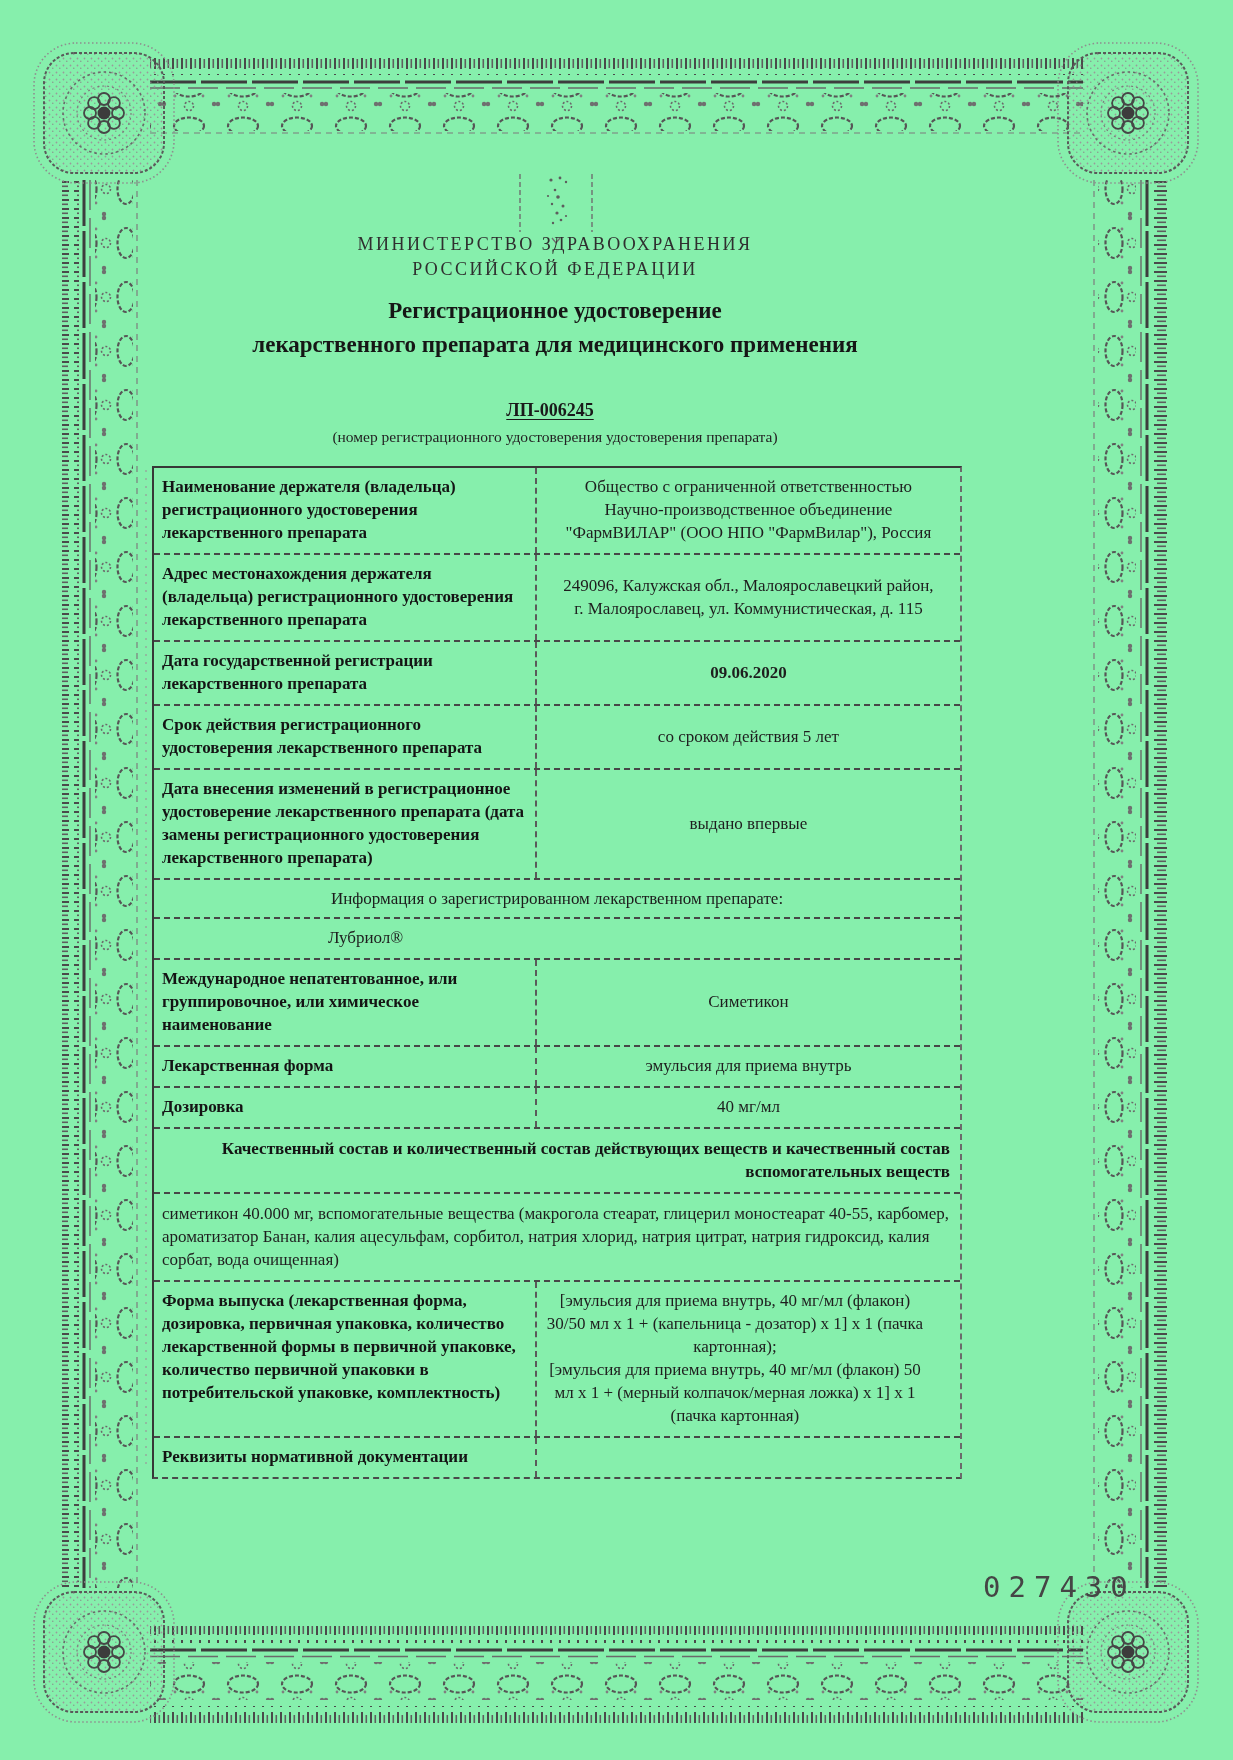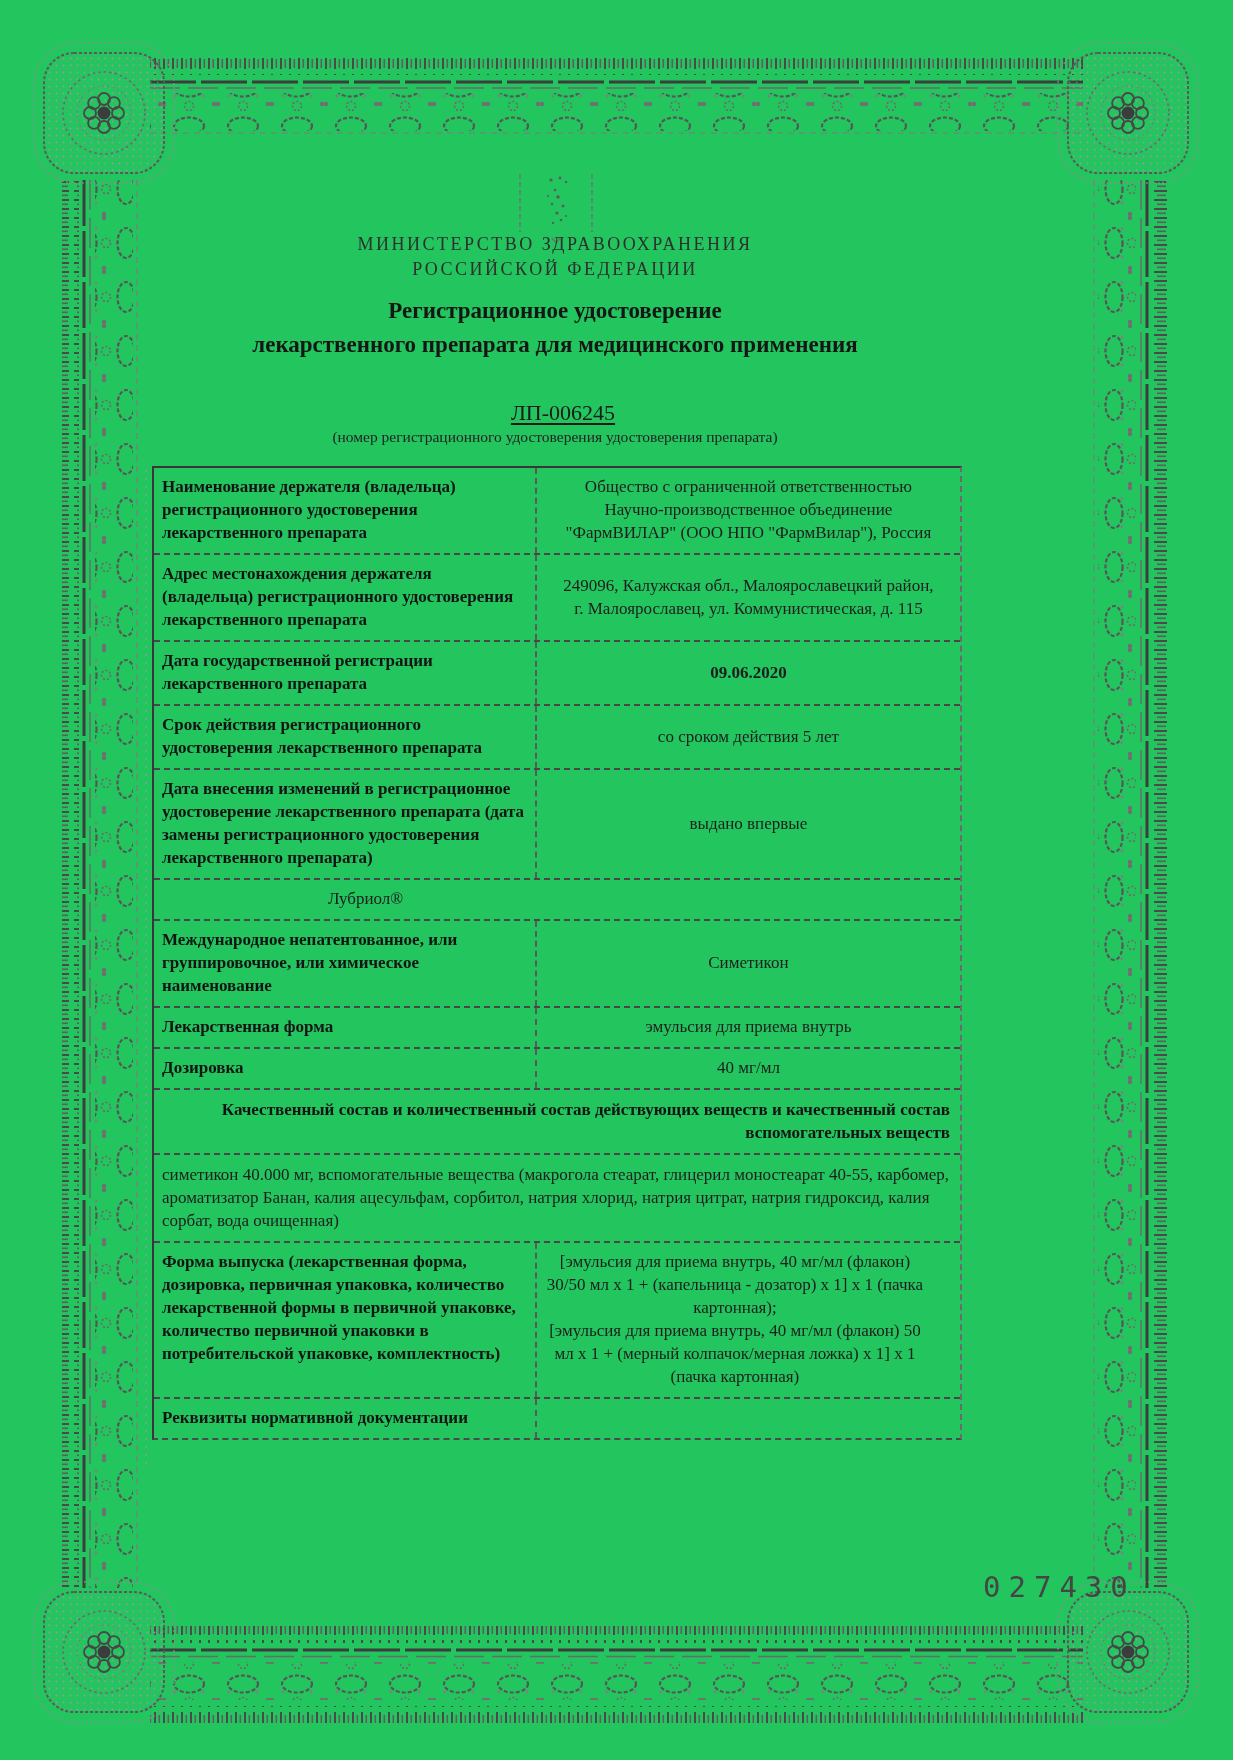--- a/index.html
+++ b/index.html
@@ -1,37 +1,37 @@
 <!DOCTYPE html>
 <html><head>
 <meta charset="utf-8">
 <style>
   html,body{margin:0;padding:0;background:#e8e8e8;}
   .page{
     position:relative;
     width:1233px;height:1760px;
-    background:#22c55e;
+    background:#86efac;
     font-family:"Liberation Serif","DejaVu Serif",serif;
     color:#1b1b1b;
     overflow:hidden;
   }
   .frame{position:absolute;inset:0;pointer-events:none;}
   .emblem{position:absolute;left:508px;top:166px;}
   .ministry{
     position:absolute;left:152px;top:232px;width:806px;
     text-align:center;font-size:18px;line-height:25px;
     letter-spacing:2.5px;color:#2f2f2f;
   }
   .doc-title{
     position:absolute;left:112px;top:294px;width:886px;
     text-align:center;font-size:23px;line-height:34px;font-weight:bold;color:#161616;
   }
   .reg-number{
-    position:absolute;left:160px;top:400px;width:806px;
-    text-align:center;font-size:22px;font-weight:normal;
+    position:absolute;left:147px;top:400px;width:806px;
+    text-align:center;font-size:18px;font-weight:bold;
     text-decoration:underline;text-underline-offset:3px;color:#1a1a1a;
   }
   .reg-caption{
     position:absolute;left:152px;top:428px;width:806px;
     text-align:center;font-size:15.5px;color:#232323;
   }
   .doc-table{
     position:absolute;left:152px;top:466px;width:806px;
     border-top:2.5px solid #373737;
     border-left:2.5px solid #373737;
@@ -224,20 +224,23 @@
     <div class="trow">
       <div class="lbl">Срок действия регистрационного удостоверения лекарственного препарата</div>
       <div class="val">со сроком действия 5 лет</div>
     </div>
 
     <div class="trow">
       <div class="lbl">Дата внесения изменений в регистрационное удостоверение лекарственного препарата (дата замены регистрационного удостоверения лекарственного препарата)</div>
       <div class="val">выдано впервые</div>
     </div>
 
+    <div class="trow">
+      <div class="sect">Информация о зарегистрированном лекарственном препарате:</div>
+    </div>
 
     <div class="trow">
       <div class="val">Лубриол®</div>
     </div>
 
     <div class="trow">
       <div class="lbl">Международное непатентованное, или группировочное, или химическое наименование</div>
       <div class="val">Симетикон</div>
     </div>
 

